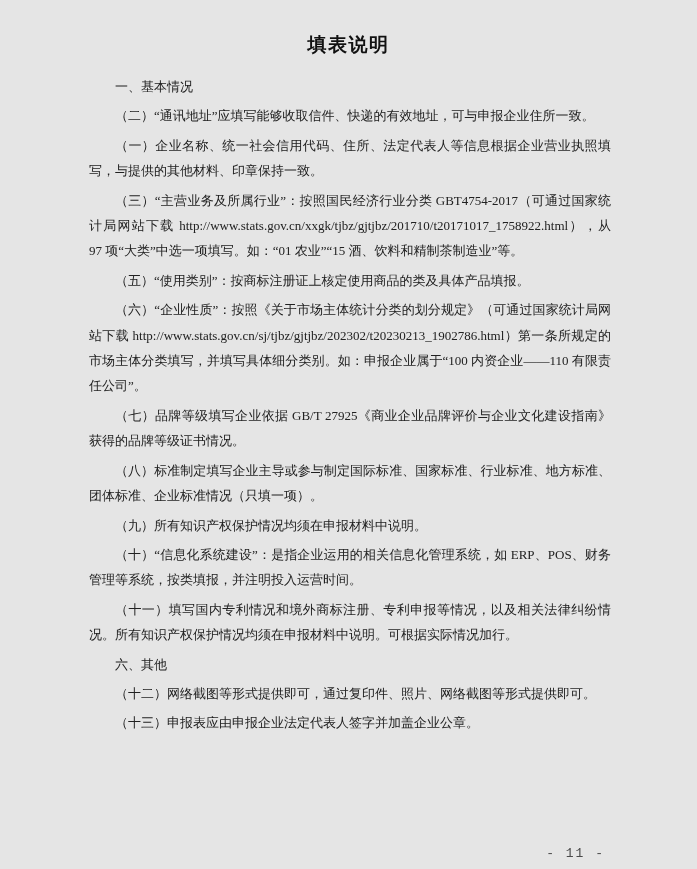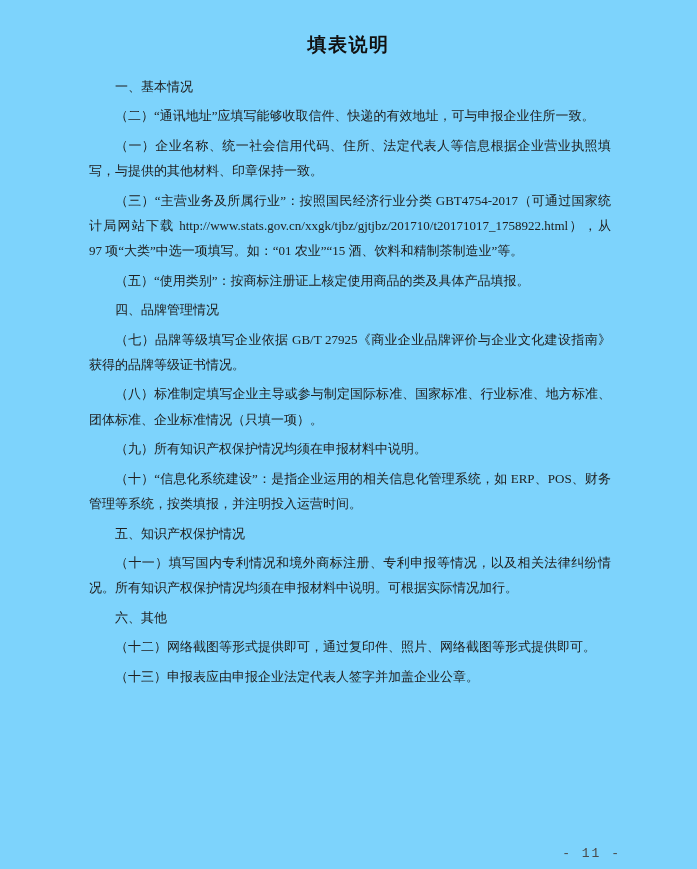--- a/index.html
+++ b/index.html
@@ -4,21 +4,21 @@
 <style>
   html, body {
     margin: 0;
     padding: 0;
     background: #ffffff;
   }
   .page {
     position: relative;
     width: 697px;
     height: 869px;
-    background: #7dd3fc;
+    background: #e5e5e5;
     box-sizing: border-box;
     font-family: "Liberation Serif", "DejaVu Serif", serif;
     color: #212121;
     overflow: hidden;
   }
   .doc-title {
     padding-top: 33px;
     text-align: center;
     font-size: 19px;
     font-weight: bold;
@@ -36,46 +36,45 @@
   .doc-body p {
     margin: 4px;
     padding: 0;
     text-indent: 2em;
   }
   .doc-body p.section-heading {
     text-indent: 2em;
   }
   .page-number {
     position: absolute;
-    right: 76px;
+    right: 92px;
     bottom: 8px;
     font-family: "Liberation Mono", "DejaVu Sans Mono", monospace;
     font-size: 13px;
     letter-spacing: 2px;
     color: #4a4a4a;
   }
 </style>
 </head>
 <body>
 
 <div class="page">
   <div class="doc-title">填表说明</div>
 
   <div class="doc-body" id="doc-body">
       <p class="section-heading">一、基本情况</p>
       <p class="para">（二）“通讯地址”应填写能够收取信件、快递的有效地址，可与申报企业住所一致。</p>
       <p class="para">（一）企业名称、统一社会信用代码、住所、法定代表人等信息根据企业营业执照填写，与提供的其他材料、印章保持一致。</p>
       <p class="para">（三）“主营业务及所属行业”：按照国民经济行业分类 GBT4754-2017（可通过国家统计局网站下载 http://www.stats.gov.cn/xxgk/tjbz/gjtjbz/201710/t20171017_1758922.html），从 97 项“大类”中选一项填写。如：“01 农业”“15 酒、饮料和精制茶制造业”等。</p>
       <p class="para">（五）“使用类别”：按商标注册证上核定使用商品的类及具体产品填报。</p>
-      <p class="section-heading">四、品牌管理情况</p>
+      <p class="para">（六）“企业性质”：按照《关于市场主体统计分类的划分规定》（可通过国家统计局网站下载 http://www.stats.gov.cn/sj/tjbz/gjtjbz/202302/t20230213_1902786.html）第一条所规定的市场主体分类填写，并填写具体细分类别。如：申报企业属于“100 内资企业——110 有限责任公司”。</p>
       <p class="para">（七）品牌等级填写企业依据 GB/T 27925《商业企业品牌评价与企业文化建设指南》获得的品牌等级证书情况。</p>
       <p class="para">（八）标准制定填写企业主导或参与制定国际标准、国家标准、行业标准、地方标准、团体标准、企业标准情况（只填一项）。</p>
       <p class="para">（九）所有知识产权保护情况均须在申报材料中说明。</p>
       <p class="para">（十）“信息化系统建设”：是指企业运用的相关信息化管理系统，如 ERP、POS、财务管理等系统，按类填报，并注明投入运营时间。</p>
-      <p class="section-heading">五、知识产权保护情况</p>
       <p class="para">（十一）填写国内专利情况和境外商标注册、专利申报等情况，以及相关法律纠纷情况。所有知识产权保护情况均须在申报材料中说明。可根据实际情况加行。</p>
       <p class="section-heading">六、其他</p>
       <p class="para">（十二）网络截图等形式提供即可，通过复印件、照片、网络截图等形式提供即可。</p>
       <p class="para">（十三）申报表应由申报企业法定代表人签字并加盖企业公章。</p>
     </div>
 
   <div class="page-number">- 11 -</div>
 </div>
 
 </body></html>

